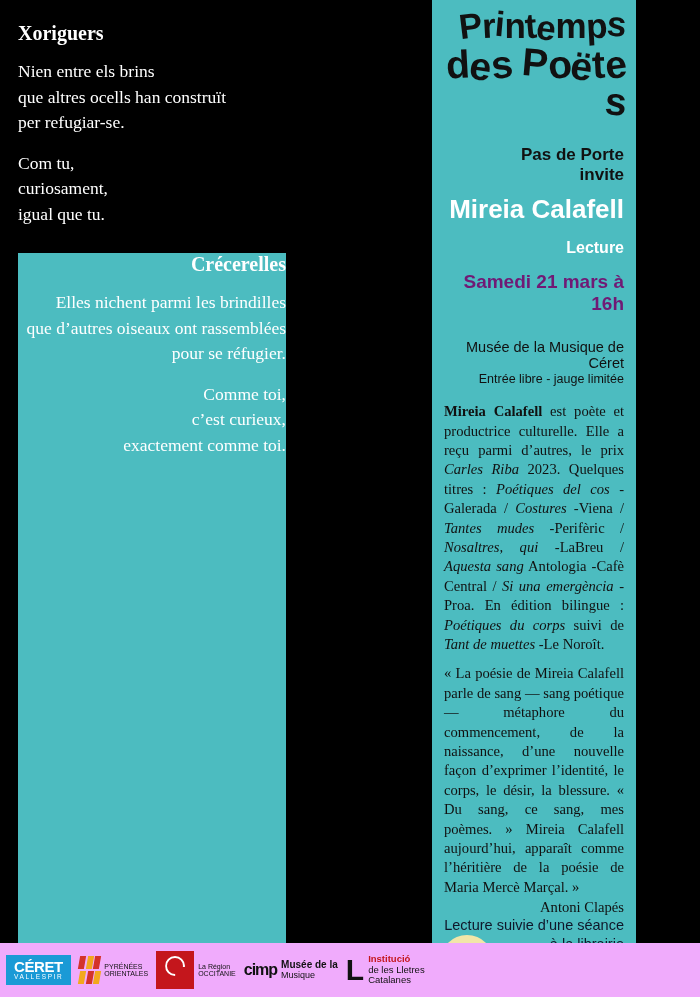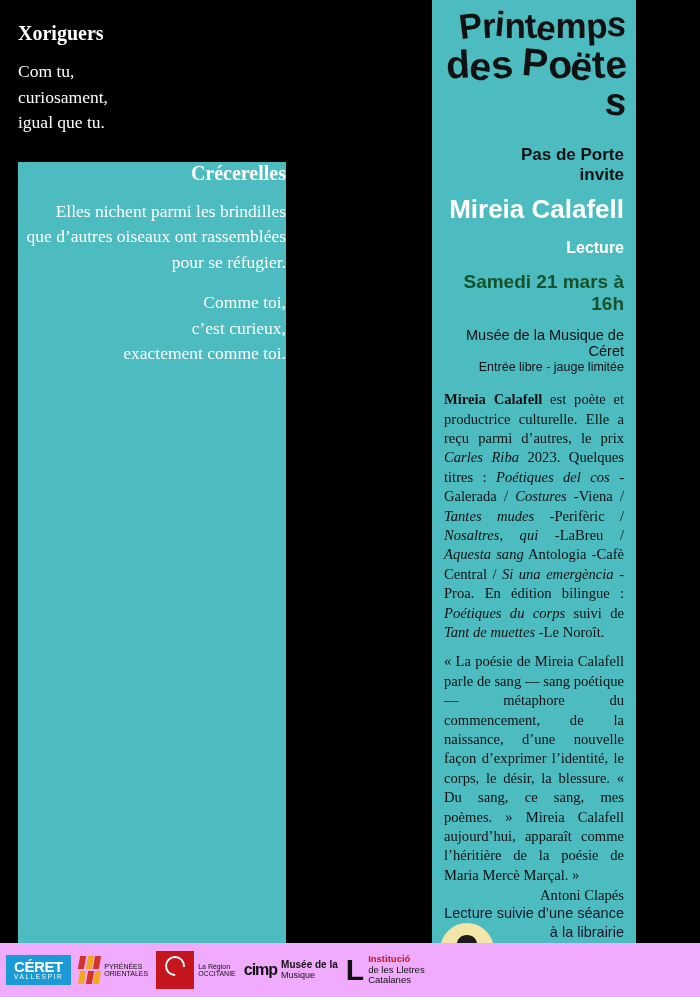--- a/index.html
+++ b/index.html
@@ -86,21 +86,21 @@
 
   .invite-block {
     text-align: right;
     padding: 18px 12px 0 12px;
     color: #111;
   }
   .inv-pas { font-size: 17px; font-weight: bold; line-height: 1.15; }
   .inv-invite { font-size: 17px; font-weight: bold; line-height: 1.15; margin-bottom: 10px; }
   .inv-name { font-size: 26px; font-weight: bold; color: #fff; margin-bottom: 14px; }
   .inv-lecture { font-size: 16px; font-weight: bold; color: #fff; margin-bottom: 14px; }
-  .inv-date { font-size: 19px; font-weight: bold; color: #14532d; margin-bottom: 12px; }
+  .inv-date { font-size: 19px; font-weight: bold; color: #701a75; margin-bottom: 24px; }
   .inv-venue { font-size: 14.5px; color: #111; }
   .inv-entry { font-size: 12.5px; color: #111; margin-top: 1px; }
 
   .bio {
     padding: 16px 12px 0 12px;
     font-family: "Liberation Serif", serif;
     font-size: 14.6px;
     line-height: 1.33;
     color: #111;
     text-align: justify;
@@ -228,20 +228,23 @@
 
     <div class="photo-wrap">
       <div class="photo"></div>
 
     </div>
 
     <div class="poems">
 
       <div class="poem">
         <div class="poem-title">Xoriguers</div>
+        <div class="poem-stanza" style="white-space:pre-line">Nien entre els brins
+que altres ocells han construït
+per refugiar-se.</div>
         <div class="poem-stanza" style="white-space:pre-line">Com tu,
 curiosament,
 igual que tu.</div>
       </div>
 
       <div class="poem right">
         <div class="poem-title">Crécerelles</div>
         <div class="poem-stanza" style="white-space:pre-line">Elles nichent parmi les brindilles
 que d’autres oiseaux ont rassemblées
 pour se réfugier.</div>

